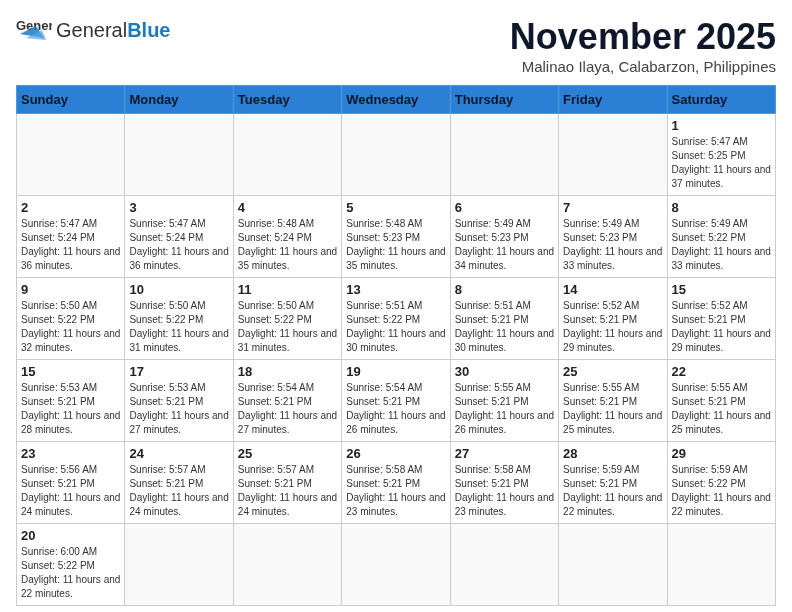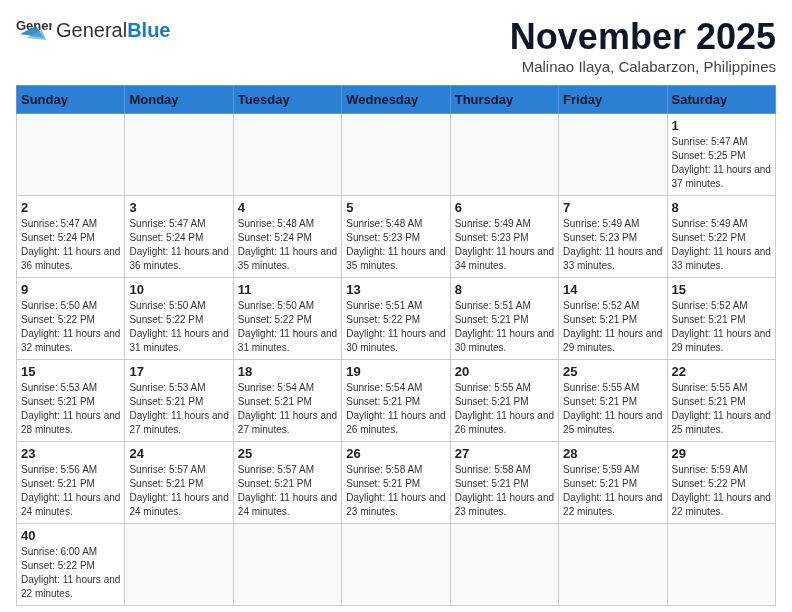--- a/index.html
+++ b/index.html
@@ -234,21 +234,21 @@
 Sunset: 5:21 PM
 Daylight: 11 hours and 27 minutes.</div>
         </td>
         <td>
           <span class="day-num">19</span>
           <div class="day-info" style="white-space: pre-line;">Sunrise: 5:54 AM
 Sunset: 5:21 PM
 Daylight: 11 hours and 26 minutes.</div>
         </td>
         <td>
-          <span class="day-num">20</span>
+          <span class="day-num">30</span>
           <div class="day-info" style="white-space: pre-line;">Sunrise: 5:55 AM
 Sunset: 5:21 PM
 Daylight: 11 hours and 26 minutes.</div>
         </td>
         <td>
           <span class="day-num">25</span>
           <div class="day-info" style="white-space: pre-line;">Sunrise: 5:55 AM
 Sunset: 5:21 PM
 Daylight: 11 hours and 25 minutes.</div>
         </td>
@@ -298,21 +298,21 @@
         </td>
         <td>
           <span class="day-num">29</span>
           <div class="day-info" style="white-space: pre-line;">Sunrise: 5:59 AM
 Sunset: 5:22 PM
 Daylight: 11 hours and 22 minutes.</div>
         </td>
       </tr>
       <tr class="last-row">
         <td>
-          <span class="day-num">40</span>
+          <span class="day-num">20</span>
           <div class="day-info" style="white-space: pre-line;">Sunrise: 6:00 AM
 Sunset: 5:22 PM
 Daylight: 11 hours and 22 minutes.</div>
         </td>
         <td class="empty-cell"></td>
         <td class="empty-cell"></td>
         <td class="empty-cell"></td>
         <td class="empty-cell"></td>
         <td class="empty-cell"></td>
         <td class="empty-cell"></td>

